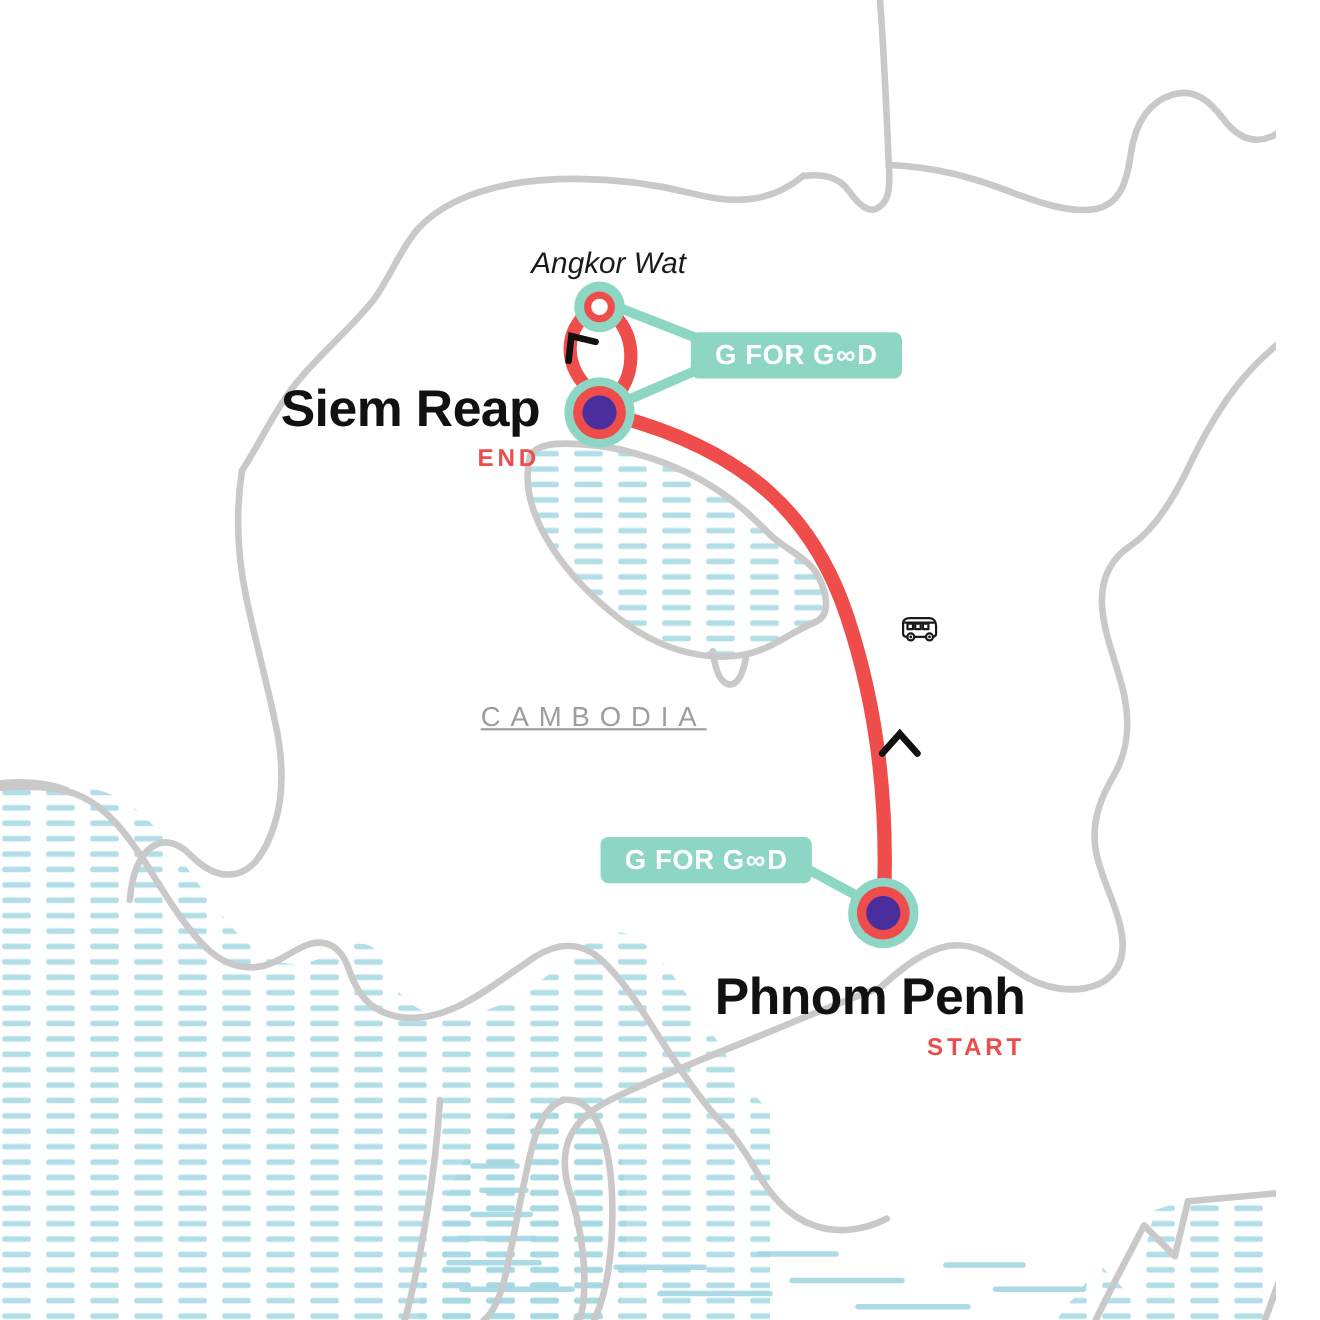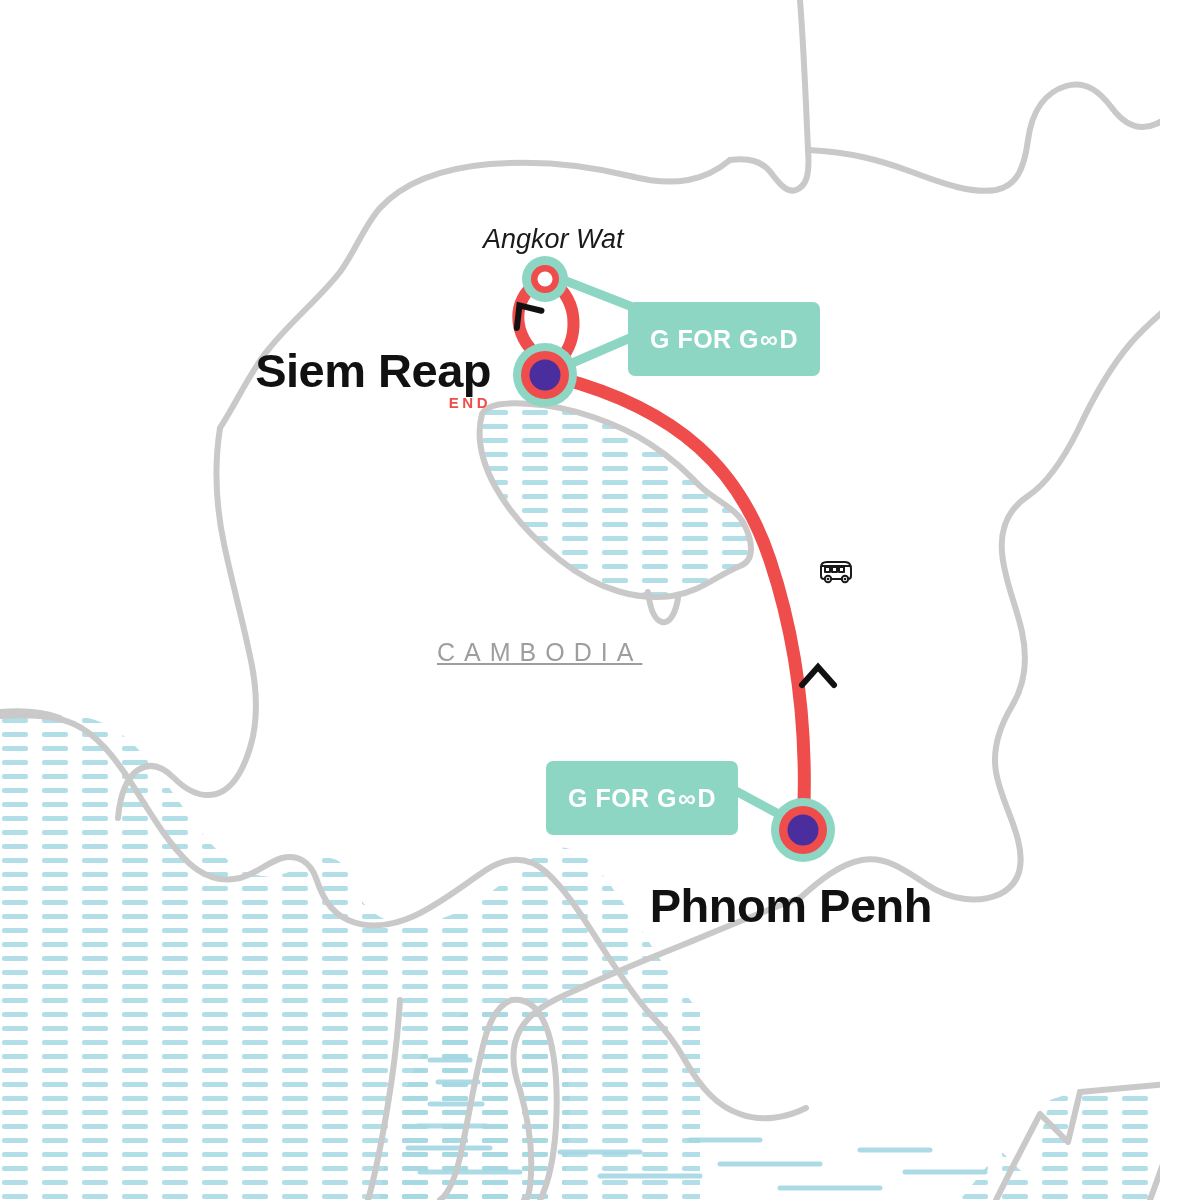--- a/index.html
+++ b/index.html
@@ -44,23 +44,24 @@
     font-family: "Liberation Sans", sans-serif;
     font-weight: bold;
     font-size: 47px;
     letter-spacing: -0.5px;
     color: #111111;
     line-height: 1;
   }
   .city-role {
     font-family: "Liberation Sans", sans-serif;
     font-weight: bold;
-    font-size: 15px;
+    font-size: 22px;
     letter-spacing: 3.5px;
     color: #ef4c4c;
+    margin-top: 10px;
   }
   
   .poi-label {
     position: absolute;
     font-family: "Liberation Sans", sans-serif;
     font-style: italic;
     font-size: 27px;
     color: #1a1a1a;
     white-space: nowrap;
   }
@@ -75,21 +76,21 @@
   }
   
   .badge {
     position: absolute;
     height: 42px;
     background: #8ed6c4;
     border-radius: 7px;
     display: flex;
     align-items: center;
     justify-content: center;
-    padding: 16px 22px;
+    padding: 0 22px;
   }
   .badge-text {
     font-family: "Liberation Sans", sans-serif;
     font-weight: bold;
     font-size: 25px;
     letter-spacing: 0.5px;
     color: #ffffff;
     display: flex;
     align-items: center;
     gap: 0px;
@@ -310,20 +311,21 @@
 
     <div class="poi-label" style="left:483px; top:224px;">Angkor Wat</div>
 
     <div class="city-label" style="left:255px; top:347px; width:236px;">
       <div class="city-name">Siem Reap</div>
       <div class="city-role">END</div>
     </div>
 
     <div class="city-label" style="left:644px; top:882px; width:288px;">
       <div class="city-name">Phnom Penh</div>
+      <div class="city-role">START</div>
     </div>
 
     <div class="country-label" style="left:437px; top:638px;text-decoration:underline;">CAMBODIA</div>
 
     <div class="badge" style="left:628px; top:302px;">
       <span class="badge-text">
         <span>G FOR G</span>
           <span class="inf">∞</span>
           <span>D</span>
       </span>

